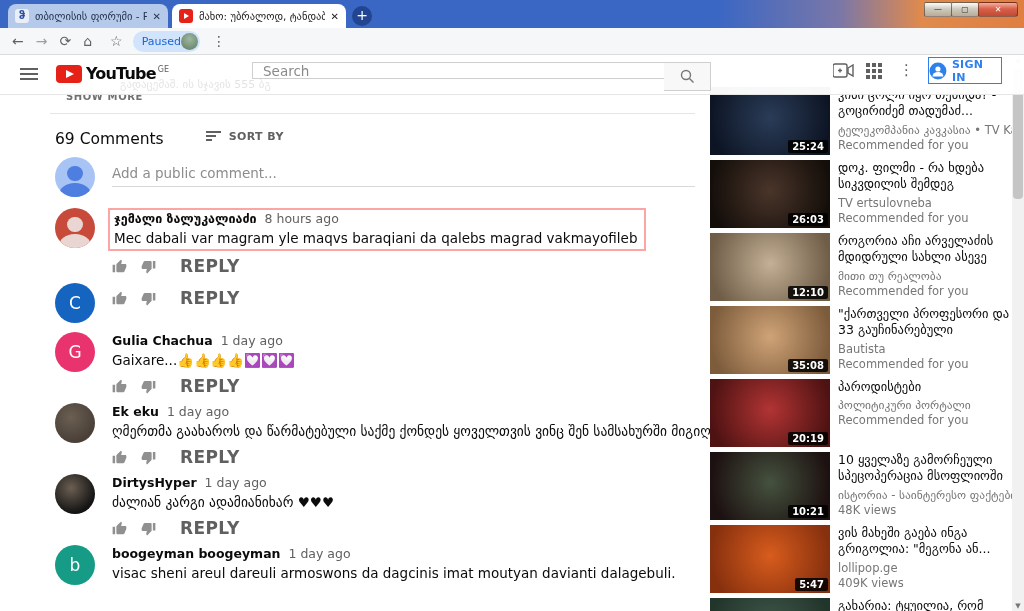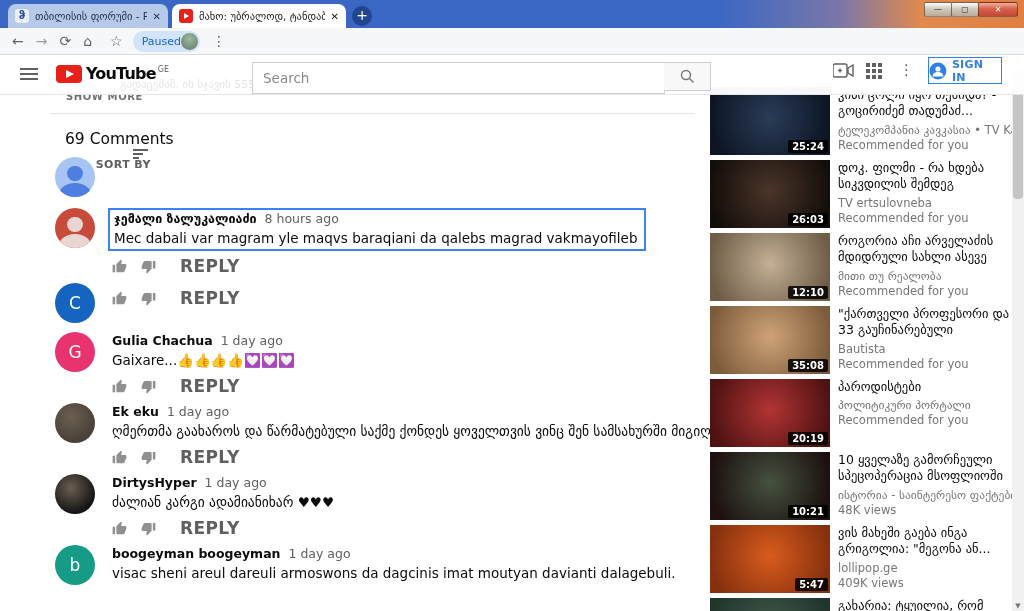--- a/index.html
+++ b/index.html
@@ -41,57 +41,57 @@
   #masthead{position:absolute;left:0;top:55px;width:1024px;height:40px;background:rgba(255,255,255,.97);
     border-bottom:1px solid #e6e6e6;z-index:5;}
   .ghost{position:absolute;color:#555;opacity:.16;font-size:11px;white-space:nowrap;}
   #hamburger{position:absolute;left:20px;top:13px;width:18px;height:12px;}
   #hamburger i{display:block;height:2px;background:#606060;margin-bottom:3px;}
   #ytlogo{position:absolute;left:56px;top:10px;display:flex;align-items:flex-start;}
   .yt-play{position:relative;width:26px;height:18px;background:#e62117;border-radius:4px;margin-right:4px;}
   .yt-play:after{content:"";position:absolute;left:10px;top:5px;border-left:8px solid #fff;border-top:4px solid transparent;border-bottom:4px solid transparent;}
   #ytword{font-size:16px;font-weight:bold;letter-spacing:-0.8px;color:#0b0b0b;line-height:18px;}
   #ytcountry{font-size:8px;color:#606060;margin-left:2px;}
-  #searchbox{position:absolute;left:252px;top:62px;width:413px;height:32px;background:#fff;border:1px solid #cfcfcf;
+  #searchbox{position:absolute;left:252px;top:62px;width:413px;height:17px;background:#fff;border:1px solid #cfcfcf;
     display:flex;align-items:center;padding-left:10px;}
   #searchbox span{font-size:13.5px;color:#8a8a8a;}
   #searchbtn{position:absolute;left:664px;top:62px;width:47px;height:29px;background:#f8f8f8;border:1px solid #cfcfcf;border-left:none;
     display:flex;align-items:center;justify-content:center;}
   .mast-ico{position:absolute;top:63px;color:#606060;}
   #signin{position:absolute;left:928px;top:57px;width:74px;height:27px;border:1px solid #2f80ed;background:#fff;
     display:flex;align-items:center;justify-content:center;}
   #signin .si-label{font-size:11px;font-weight:bold;color:#2f80ed;margin-left:5px;letter-spacing:.3px;}
 
   
   #scrollbar{position:absolute;right:0;top:55px;width:12px;height:556px;background:#f1f1f1;}
   #scrollbar .arrow{position:absolute;left:0;width:12px;font-size:7px;color:#777;text-align:center;}
   #sb-thumb{position:absolute;left:1px;top:14px;width:10px;height:130px;background:#c5c5c5;border-radius:4px;}
 
   
   #showmore{position:absolute;left:66px;top:91px;font-size:10px;font-weight:bold;letter-spacing:.6px;color:#707070;}
   #cdivider{position:absolute;left:50px;top:113px;width:645px;height:1px;background:#e5e5e5;}
-  #commentshdr{position:absolute;left:65px;top:130px;display:flex;align-items:center;flex-direction:column;}
+  #commentshdr{position:absolute;left:55px;top:130px;display:flex;align-items:flex-start;}
   #commentcount{font-size:15.5px;color:#0b0b0b;}
   #sorticon{margin-left:42px;width:15px;height:10px;position:relative;top:1px;}
   #sorticon i{display:block;height:2px;background:#606060;margin-bottom:2px;}
   #sorticon i:nth-child(2){width:10px;} #sorticon i:nth-child(3){width:6px;}
   #sortlabel{font-size:11px;font-weight:bold;color:#606060;margin-left:8px;letter-spacing:.4px;}
   #composer{position:absolute;left:55px;top:157px;width:640px;display:flex;}
   #composer .comp-avatar{width:40px;height:40px;border-radius:50%;position:relative;overflow:hidden;background:#a7c4f5;}
   .silhouette:before{content:"";position:absolute;left:50%;top:22%;width:38%;height:38%;margin-left:-19%;border-radius:50%;background:var(--sil,#4e7fe0);}
   .silhouette:after{content:"";position:absolute;left:50%;top:66%;width:78%;height:60%;margin-left:-39%;border-radius:50%;background:var(--sil,#4e7fe0);}
   #composer .comp-field{flex:1;margin-left:17px;border-bottom:1px solid #d9d9d9;font-size:13.5px;color:#8c8c8c;padding-top:8px;height:30px;}
 
   #comments{position:absolute;left:55px;top:208px;width:640px;}
   .comment{display:flex;margin-bottom:9px;}
   .c-avatar{width:40px;height:40px;border-radius:50%;flex:0 0 40px;position:relative;overflow:hidden;
     color:#fff;font-size:17px;text-align:center;line-height:40px;}
   .c-body{margin-left:17px;min-width:0;}
   .c-main{padding:1px 6px 3px 4px;margin-left:-4px;}
-  .c-main.highlighted{border:2px solid #3b82f6;}
+  .c-main.highlighted{border:2px solid #fca5a5;}
   .c-head{font-size:12.5px;}
   .c-author{font-weight:bold;color:#0b0b0b;}
   .c-time{color:#606060;margin-left:4px;}
   .c-text{font-size:13.5px;color:#0b0b0b;margin-top:4px;white-space:nowrap;}
   .c-actions{display:flex;align-items:center;margin-top:7px;height:16px;}
   .c-actions svg{display:block;}
   .c-dislike{margin-left:14px;}
   .c-reply{font-size:17px;font-weight:bold;color:#606060;margin-left:24px;letter-spacing:.4px;}
 
   
@@ -206,20 +206,21 @@
     <span id="sorticon">
         <i></i>
         <i></i>
         <i></i>
       </span>
     <span id="sortlabel">SORT BY</span>
   </div>
 
   <div id="composer">
     <div class="comp-avatar silhouette" style="--sil:#4e7fe0"></div>
+    <div class="comp-field">Add a public comment...</div>
   </div>
 
   <div id="comments">
   <div class="comment">
     <div class="c-avatar silhouette" style="background: rgb(199, 74, 58); --sil: #e9d6d2;"></div>
     <div class="c-body">
       <div class="c-main highlighted">
         <div class="c-head">
           <span class="c-author">ჯემალი ზალუკალიაძი</span>
           <span class="c-time">8 hours ago</span>

